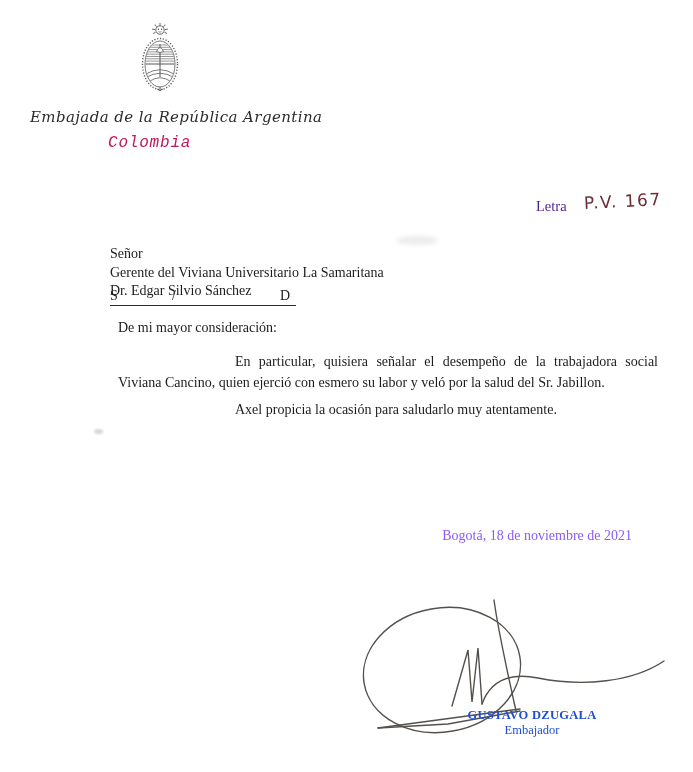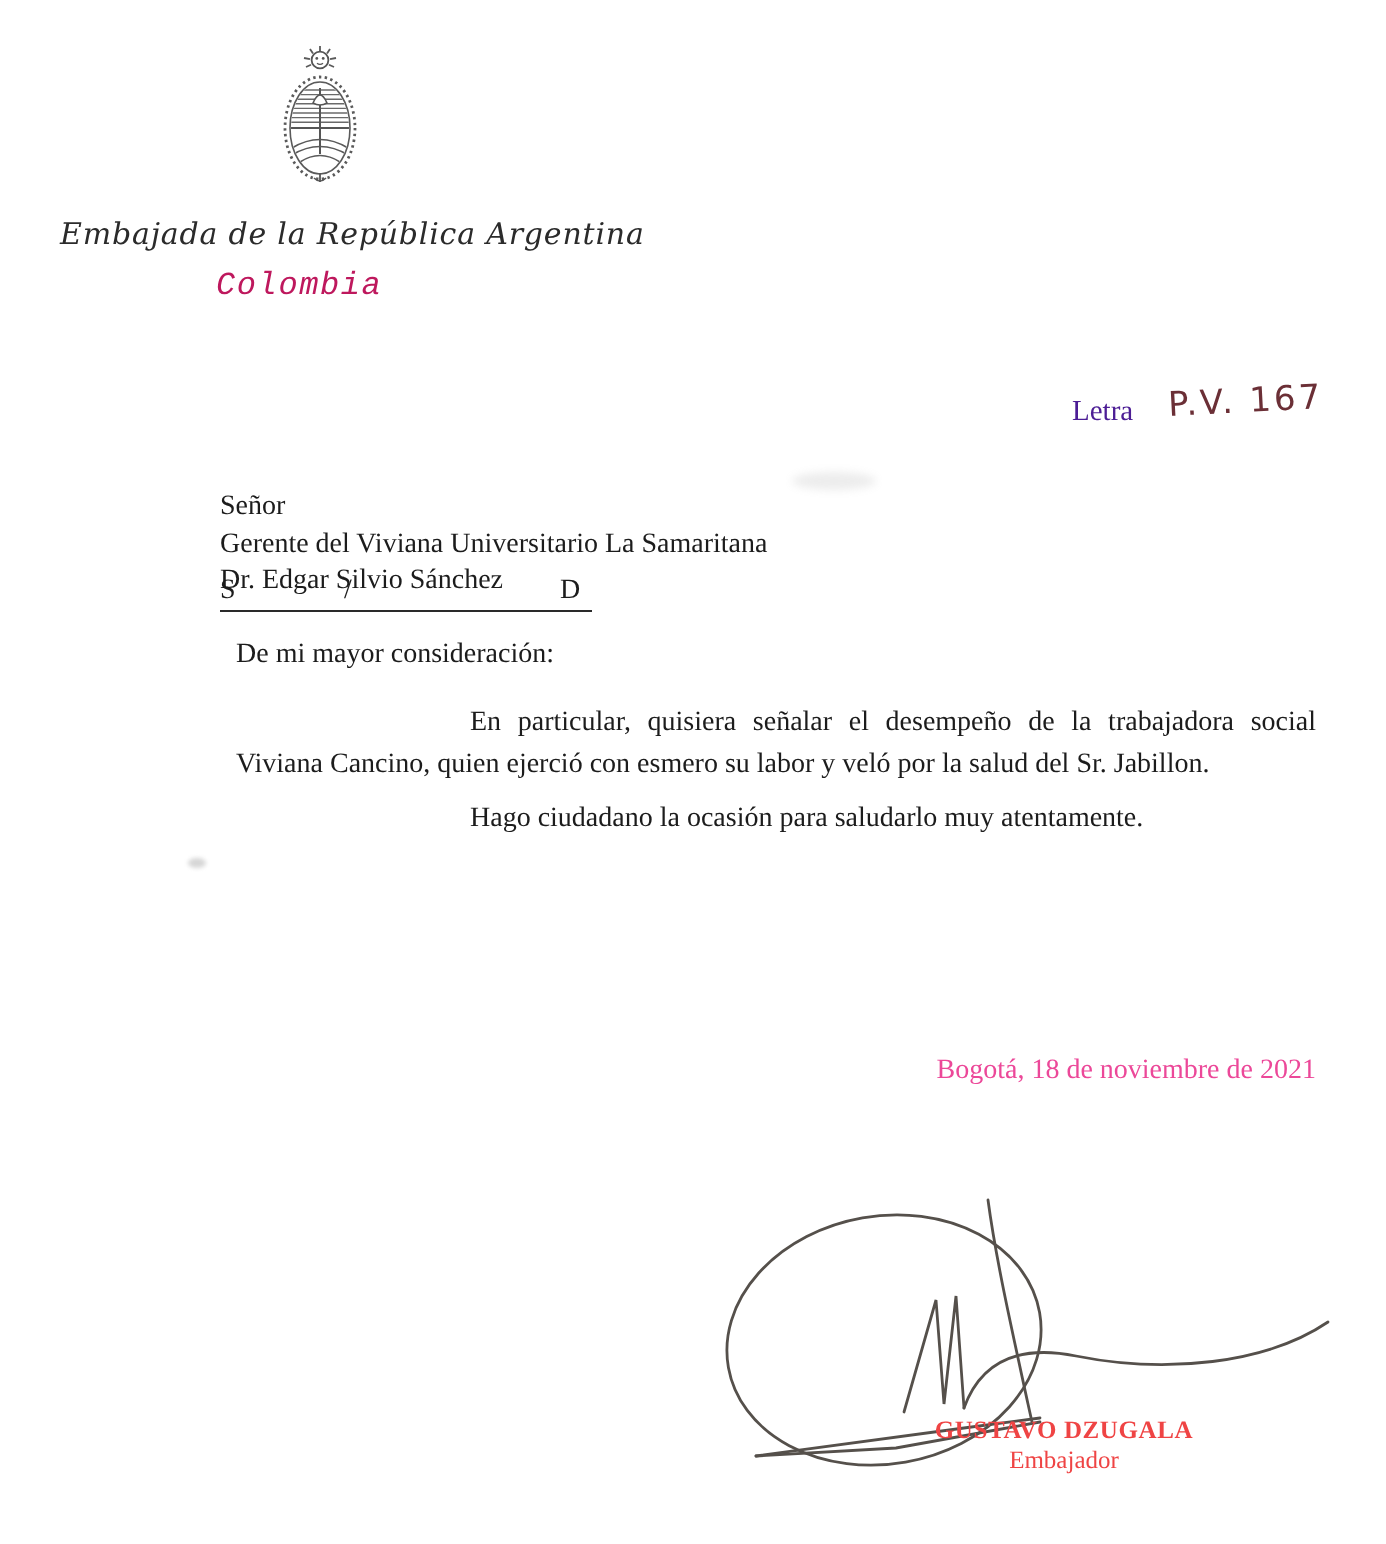--- a/index.html
+++ b/index.html
@@ -70,30 +70,30 @@
     position: absolute; left: 118px; top: 351px; width: 540px;
   }
   .body-block p {
     margin: 0 0 6px 0;
     font-size: 14px; line-height: 21px;
     text-align: justify;
     text-indent: 117px;
     color: #1c1c1c;
   }
   .dateline {
-    position: absolute; left: 136px; top: 528px; width: 522px;
+    position: absolute; left: 110px; top: 528px; width: 522px;
     text-align: right;
-    font-size: 14px; color: #ec4899;
+    font-size: 14px; color: #8b5cf6;
   }
 
   
   .signature-svg { position: absolute; left: 348px; top: 590px; }
   .sig-block {
     position: absolute; left: 432px; top: 708px; width: 200px;
-    text-align: center; color: #ef4444;
+    text-align: center; color: #1d4ed8;
   }
   .sig-name  { font-size: 12.5px; font-weight: bold; letter-spacing: 0.3px; line-height: 15px; }
   .sig-title { font-size: 12.5px; font-weight: normal; line-height: 15px; }
 
   
   .smudge1 {
     position: absolute; left: 396px; top: 236px; width: 42px; height: 9px;
     background: #9a9a9a; opacity: 0.18; border-radius: 50%; filter: blur(2px);
   }
   .smudge2 {
@@ -172,21 +172,21 @@
   <div class="sd-line">
     <span class="sd-s">S</span>
     <span class="sd-sep">/</span>
     <span class="sd-d">D</span>
   </div>
 
   <div class="salutation">De mi mayor consideración:</div>
 
   <div class="body-block">
     <p>En particular, quisiera señalar el desempeño de la trabajadora social Viviana Cancino, quien ejerció con esmero su labor y veló por la salud del Sr. Jabillon.</p>
-    <p>Hago ciudadano la ocasión para saludarlo muy atentamente.</p>
+    <p>Axel propicia la ocasión para saludarlo muy atentamente.</p>
   </div>
 
   <div class="dateline">Bogotá, 18 de noviembre de 2021</div>
 
   <svg class="signature-svg" width="322" height="152" viewBox="0 0 322 152">
     <g fill="none" stroke="#55504b" stroke-width="1.4" stroke-linecap="round">
       <ellipse cx="94" cy="80" rx="79" ry="62" transform="rotate(-10 94 80)"></ellipse>
       <path d="M146 10 C150 40 158 75 166 112 L168 121"></path>
       <path d="M104 116 L120 60 L124 112 L130 58 L134 114"></path>
       <path d="M134 114 C142 92 160 82 190 88 C235 97 285 92 316 71"></path>

